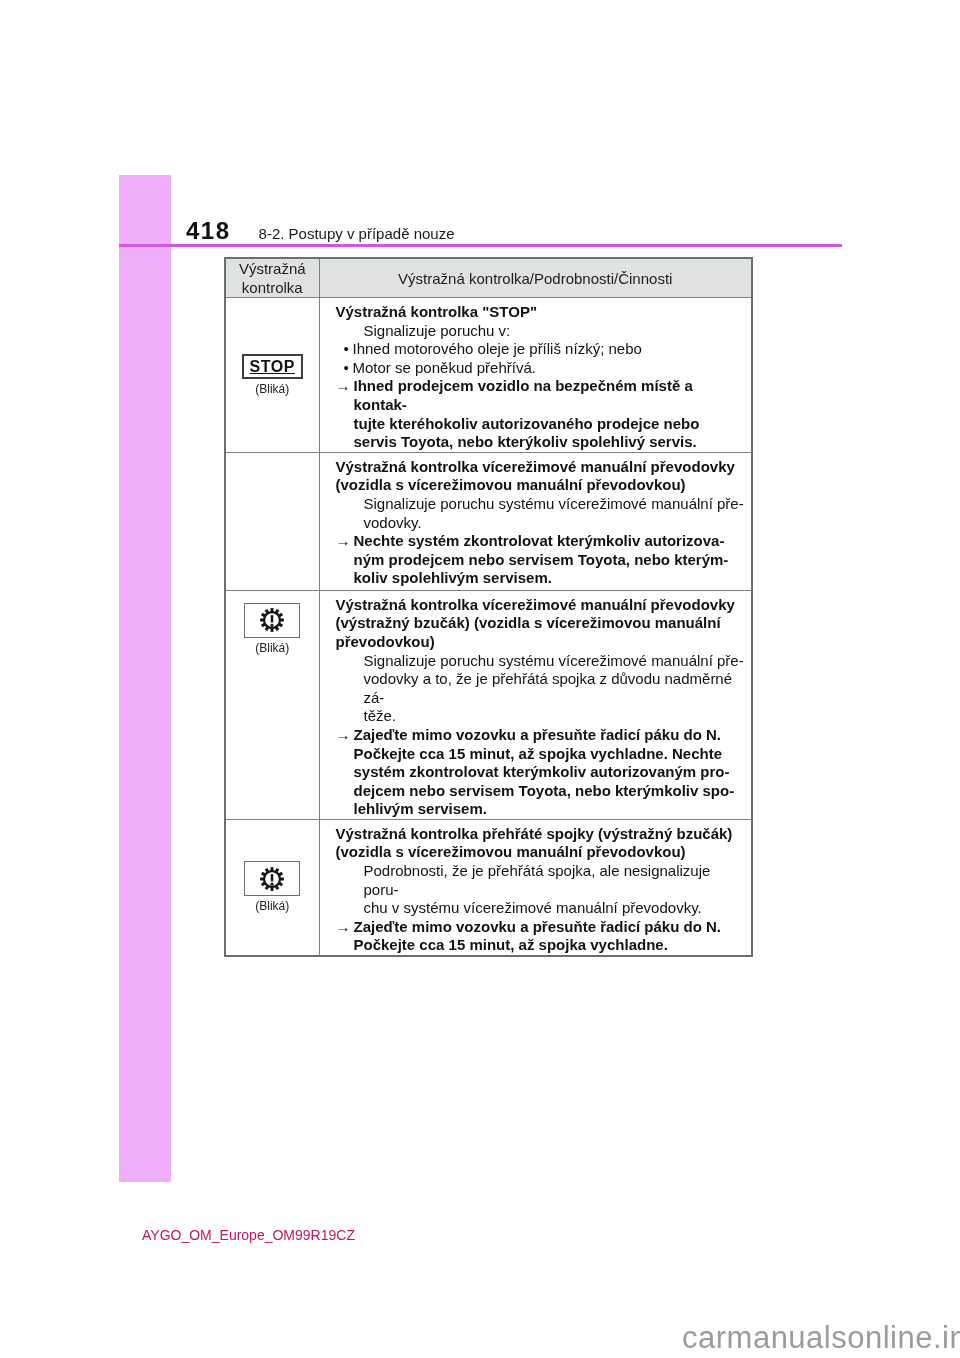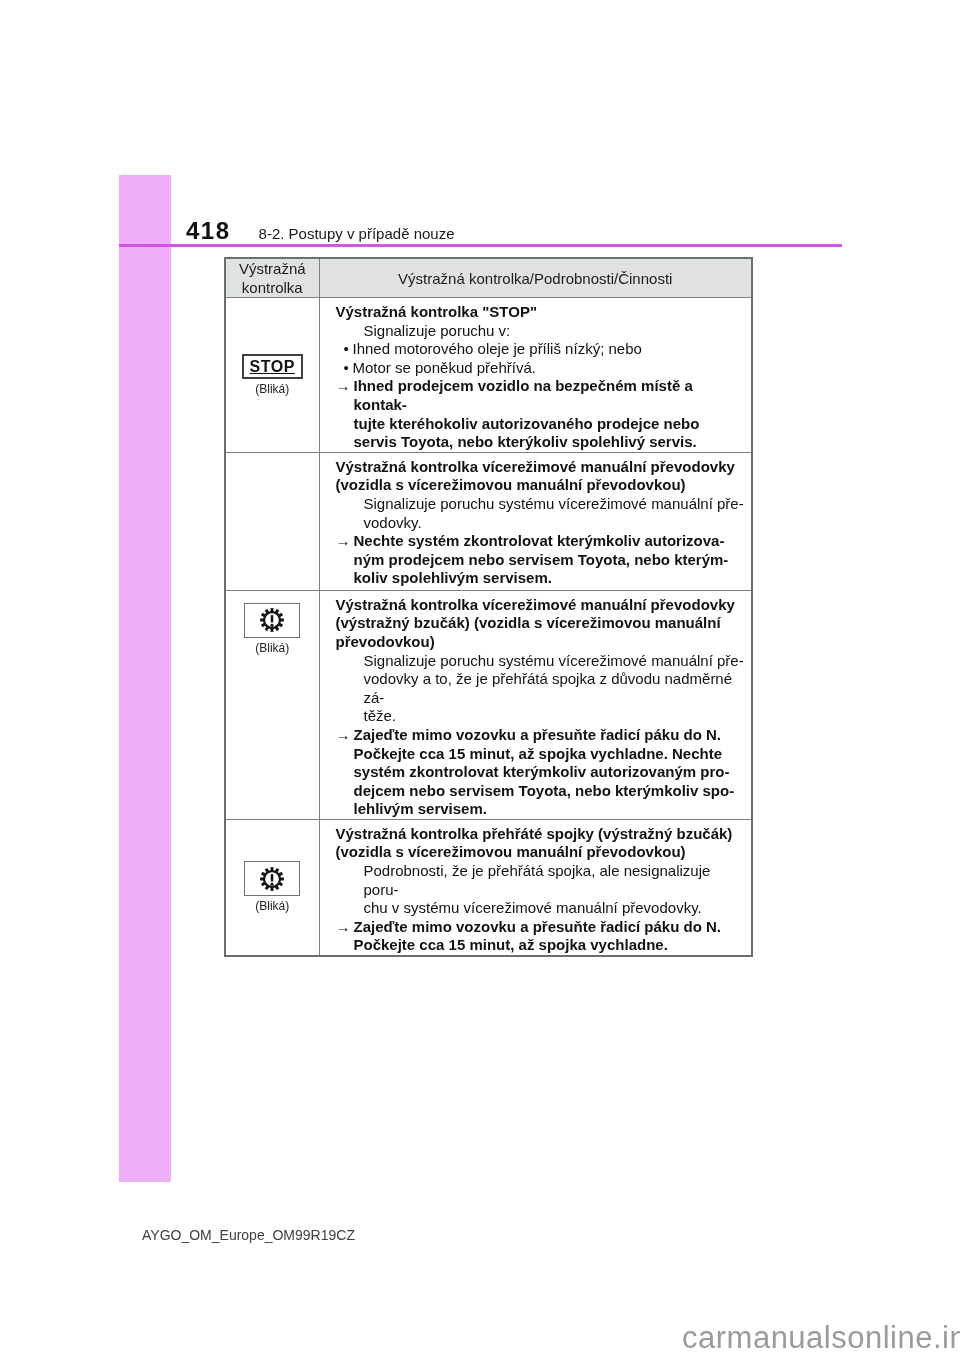--- a/index.html
+++ b/index.html
@@ -55,21 +55,21 @@
     border:2px solid #3f3f3f; background:#fff; padding:3px 6px 2px 6px;
     font-weight:bold; font-size:16px; letter-spacing:0.5px; color:#111; line-height:1;text-decoration:underline;
   }
   .gear-box {
     width:54px; height:33px; border:1px solid #6f6f6f; background:#fff;
     display:flex; align-items:center; justify-content:center;
   }
   .icon-caption { font-size:12px; margin-top:3px; color:#222; }
 
   
-  .footer-code { position:absolute; left:142px; top:1227px; font-size:14px; color:#404040; }
+  .footer-code { position:absolute; left:142px; top:1227px; font-size:14px; color:#be185d; }
   .watermark { position:absolute; left:682px; top:1320px; font-size:31px; color:#9b9b9b; letter-spacing:0.5px; }
 </style>
 </head>
 <body>
 
 <div class="page">
 
   <div class="chapter-bar"></div>
   <div class="header-rule"></div>
 

